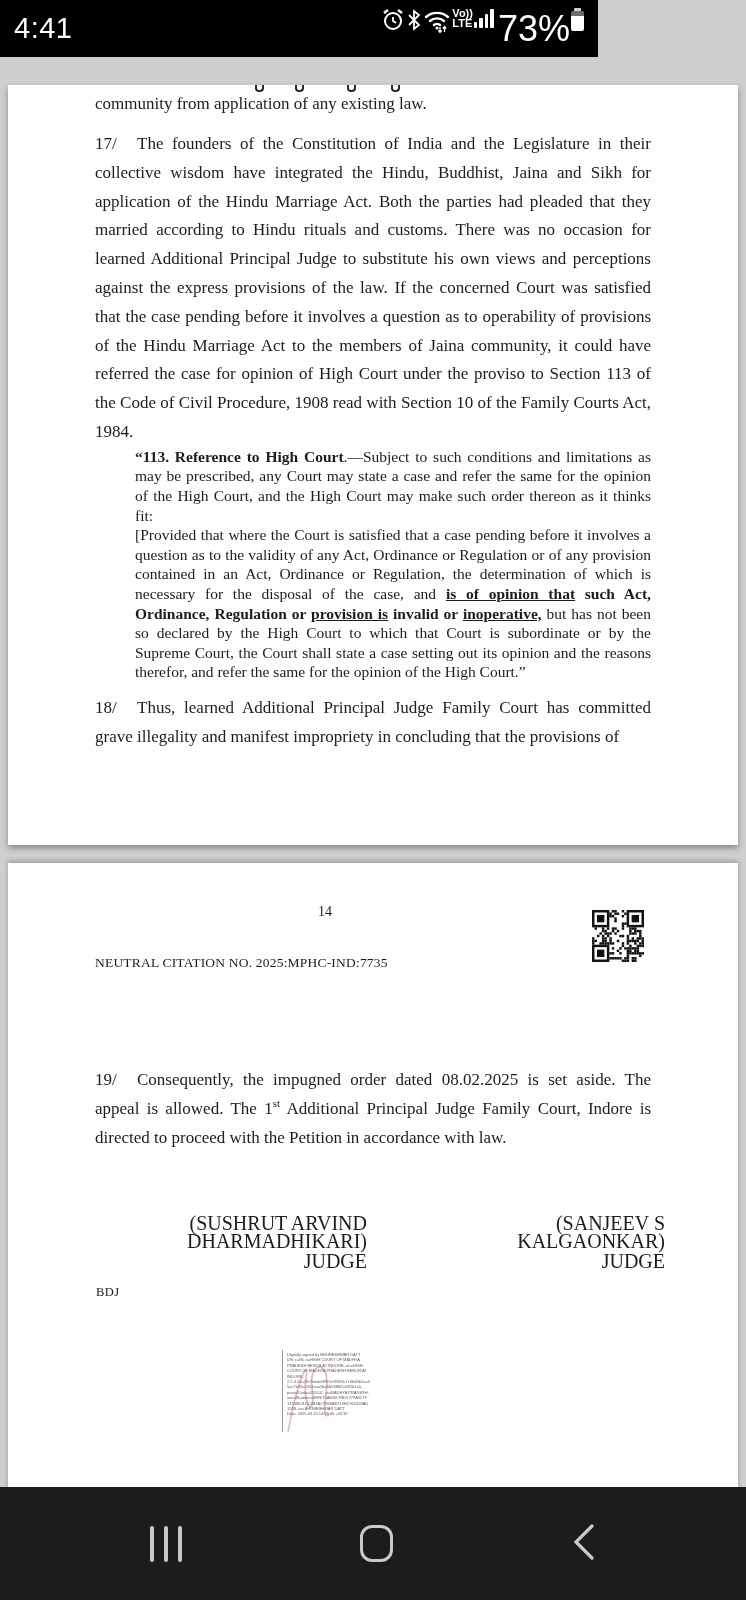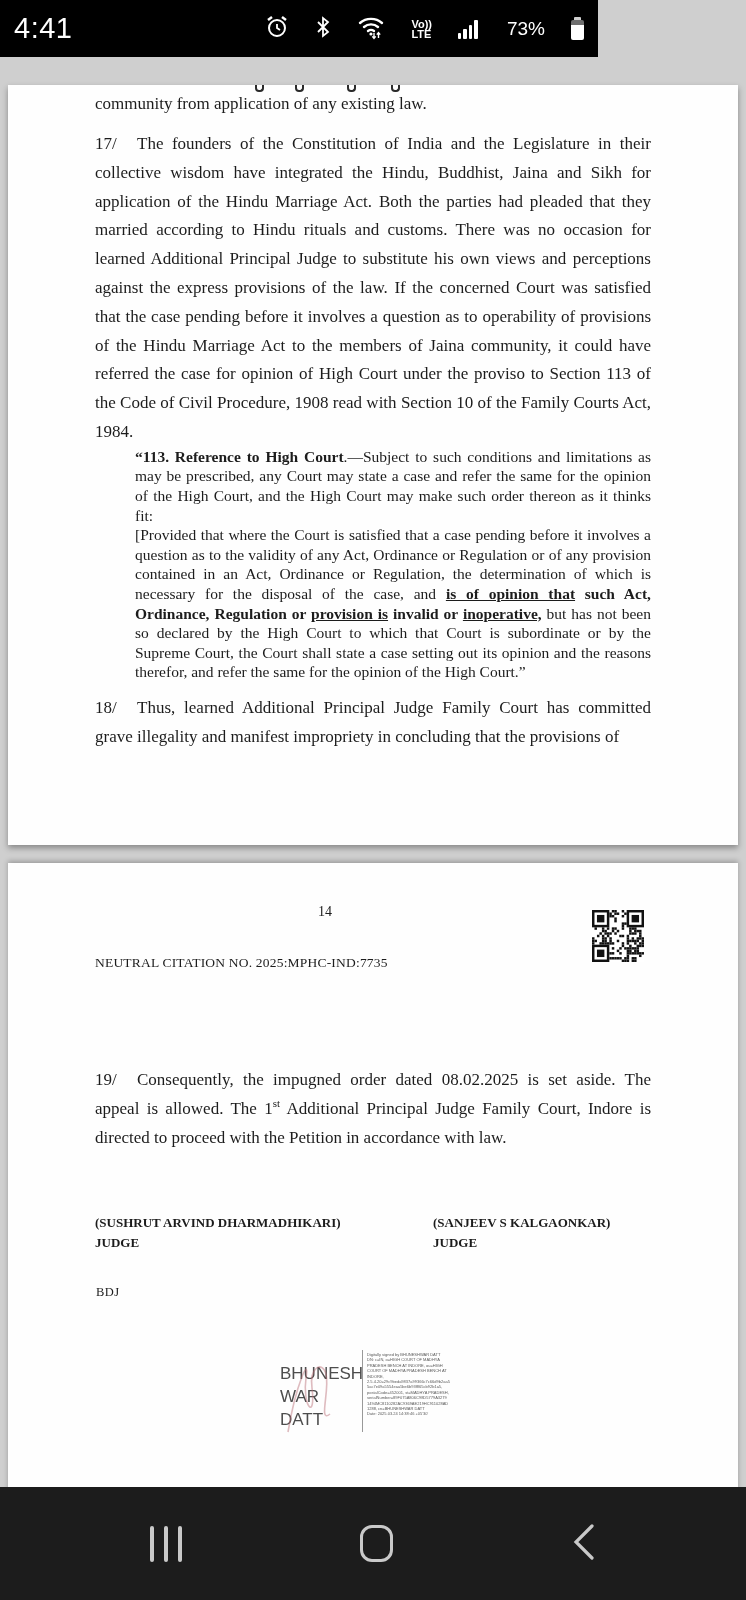--- a/index.html
+++ b/index.html
@@ -7,23 +7,23 @@
     width:746px;height:1600px;position:relative;overflow:hidden;
     background:#cfcfcf;font-family:"Liberation Sans",sans-serif;
   }
   
   .status-bar{
     position:absolute;top:0;left:0;width:598px;height:57px;background:#000;
     display:flex;align-items:center;justify-content:space-between;
     padding:0 14px;box-sizing:border-box;color:#fff;
   }
   .sb-time{font-size:29px;letter-spacing:.5px;}
-  .sb-right{display:flex;align-items:center;gap:26px;}
+  .sb-right{display:flex;align-items:flex-start;gap:1px;}
   .sb-volte{font-size:11px;font-weight:bold;line-height:10px;text-align:left;}
-  .sb-pct{font-size:19px;margin-left:3px;}
+  .sb-pct{font-size:36px;margin-left:3px;}
   .sb-bars{display:flex;align-items:flex-end;gap:2px;height:20px;}
   .sb-bars i{display:block;width:3.5px;background:#fff;border-radius:1px;}
   .sb-batt{width:13px;height:24px;display:flex;flex-direction:column;align-items:center;}
   .sb-batt .tip{width:7px;height:3px;background:#cfcfcf;border-radius:1px 1px 0 0;}
   .sb-batt .body{width:13px;height:20px;border-radius:2px;
     background:linear-gradient(to top,#fff 73%,#6e6e6e 73%);}
   
   .page{
     position:absolute;left:8px;width:730px;background:#fefefe;
     color:#1c1c1c;font-family:"Liberation Serif","DejaVu Serif",serif;margin-top:28px;
@@ -38,21 +38,21 @@
   .quote{font-size:15.5px;line-height:19.6px;text-align:justify;margin:0 0 0 40px;width:516px;}
   .clip-marks{position:absolute;top:0;left:0;width:730px;height:7px;overflow:hidden;}
   .clip-marks i{position:absolute;top:-2px;width:5px;height:7px;border:2px solid #2a2a2a;
     border-top:none;border-radius:0 0 4px 4px;}
   
   .pg-num{position:absolute;top:41px;left:310px;font-size:14px;}
   .qr{position:absolute;top:47px;left:584px;width:52px;height:52px;}
   .citation{position:absolute;top:92px;left:87px;font-size:13.5px;letter-spacing:.2px;}
   .p2-para1{position:absolute;top:116px;left:87px;width:556px;}
   .p2-para2{position:absolute;top:203px;left:87px;width:556px;}
-  .judge-block{position:absolute;text-align:left;font-weight:bold;font-size:13px;line-height:18px;}
+  .judge-block{position:absolute;text-align:right;font-weight:normal;font-size:20px;line-height:18px;}
   .judge-left{top:351px;left:87px;width:272px;}
   .judge-right{top:351px;left:425px;width:232px;}
   .judge-block .jt{margin-top:2px;}
   .initials{position:absolute;top:422px;left:88px;font-size:12.5px;letter-spacing:.5px;}
   .sig-block{position:absolute;top:487px;left:272px;display:flex;align-items:flex-start;}
   .sig-name{font-family:"Liberation Sans",sans-serif;color:#4d4d4d;font-size:17px;
     line-height:23px;padding-top:12px;width:80px;}
   .sig-divider{width:1px;background:#999;height:82px;margin:0 4px 0 2px;}
   .sig-details{width:125px;font-family:"Liberation Sans",sans-serif;color:#5a5a5a;
     font-size:4px;line-height:5.4px;padding-top:2px;}
@@ -278,24 +278,20 @@
     <div>(SANJEEV S KALGAONKAR)</div>
     <div class="jt">JUDGE</div>
   </div>
 
   <div class="initials">BDJ</div>
 
   <div class="sig-block">
     <svg class="sig-scribble" width="110" height="100" viewBox="0 0 110 100">
       <path d="M22 88 C30 40 44 10 40 34 C36 62 50 78 46 44 C43 24 56 16 60 30 C64 46 52 80 64 70" fill="none" stroke="#b86a74" stroke-width="1.6" opacity="0.45"></path>
     </svg>
-    <div class="sig-name">
-      <div>BHUNESH</div>
-      <div>WAR DATT</div>
-    </div>
     <div class="sig-divider"></div>
     <div class="sig-details">
         <div>Digitally signed by BHUNESHWAR DATT</div>
         <div>DN: c=IN, o=HIGH COURT OF MADHYA</div>
         <div>PRADESH BENCH AT INDORE, ou=HIGH</div>
         <div>COURT OF MADHYA PRADESH BENCH AT</div>
         <div>INDORE,</div>
         <div>2.5.4.20=29c9beda9837a99366c7c66d9b2aa5</div>
         <div>5ac7e09a5554eaa5be6b93f865cb92b1a5,</div>
         <div>postalCode=452001, st=MADHYA PRADESH,</div>

